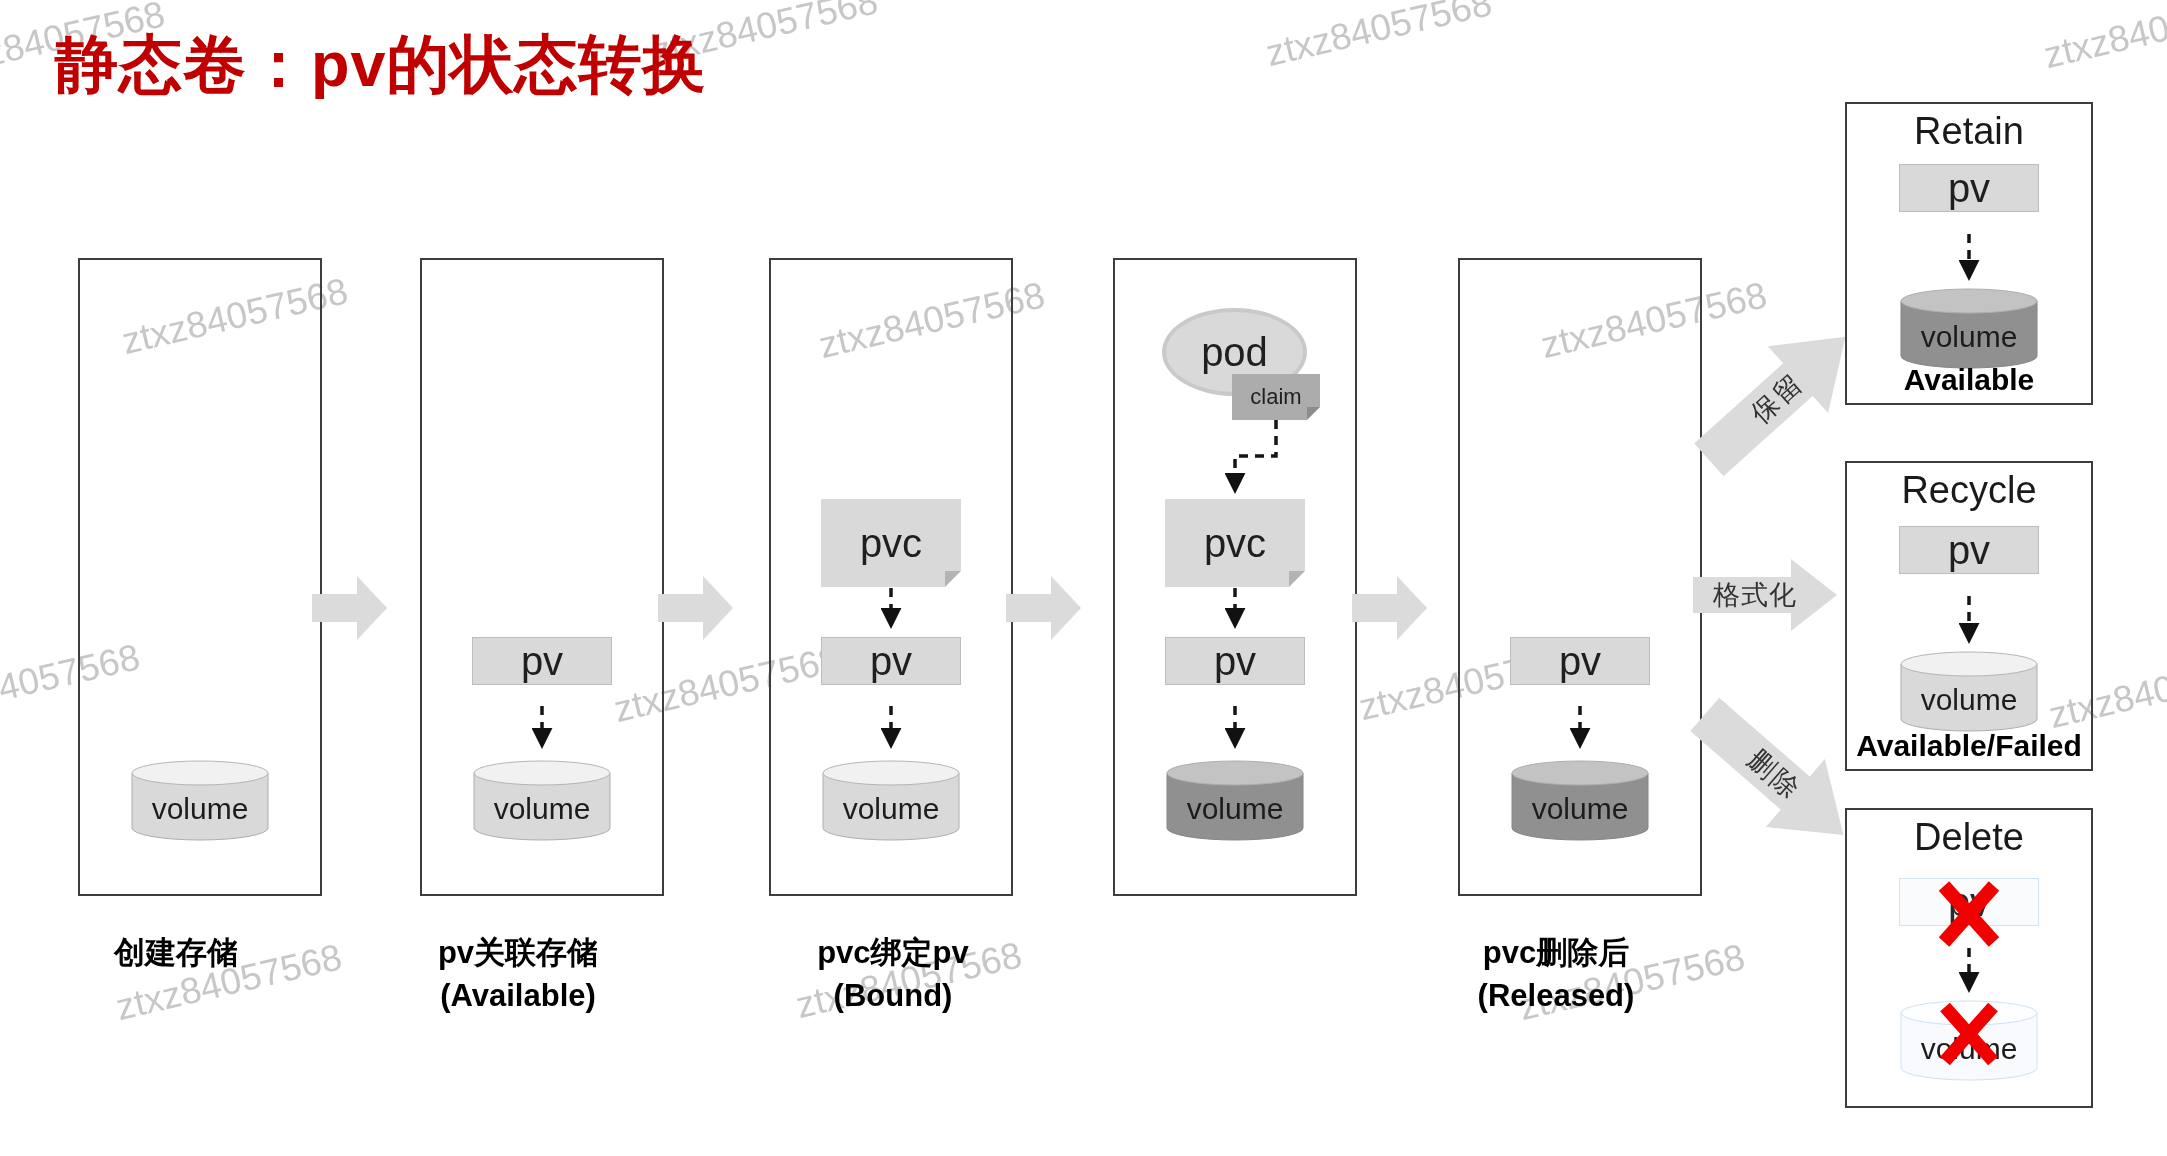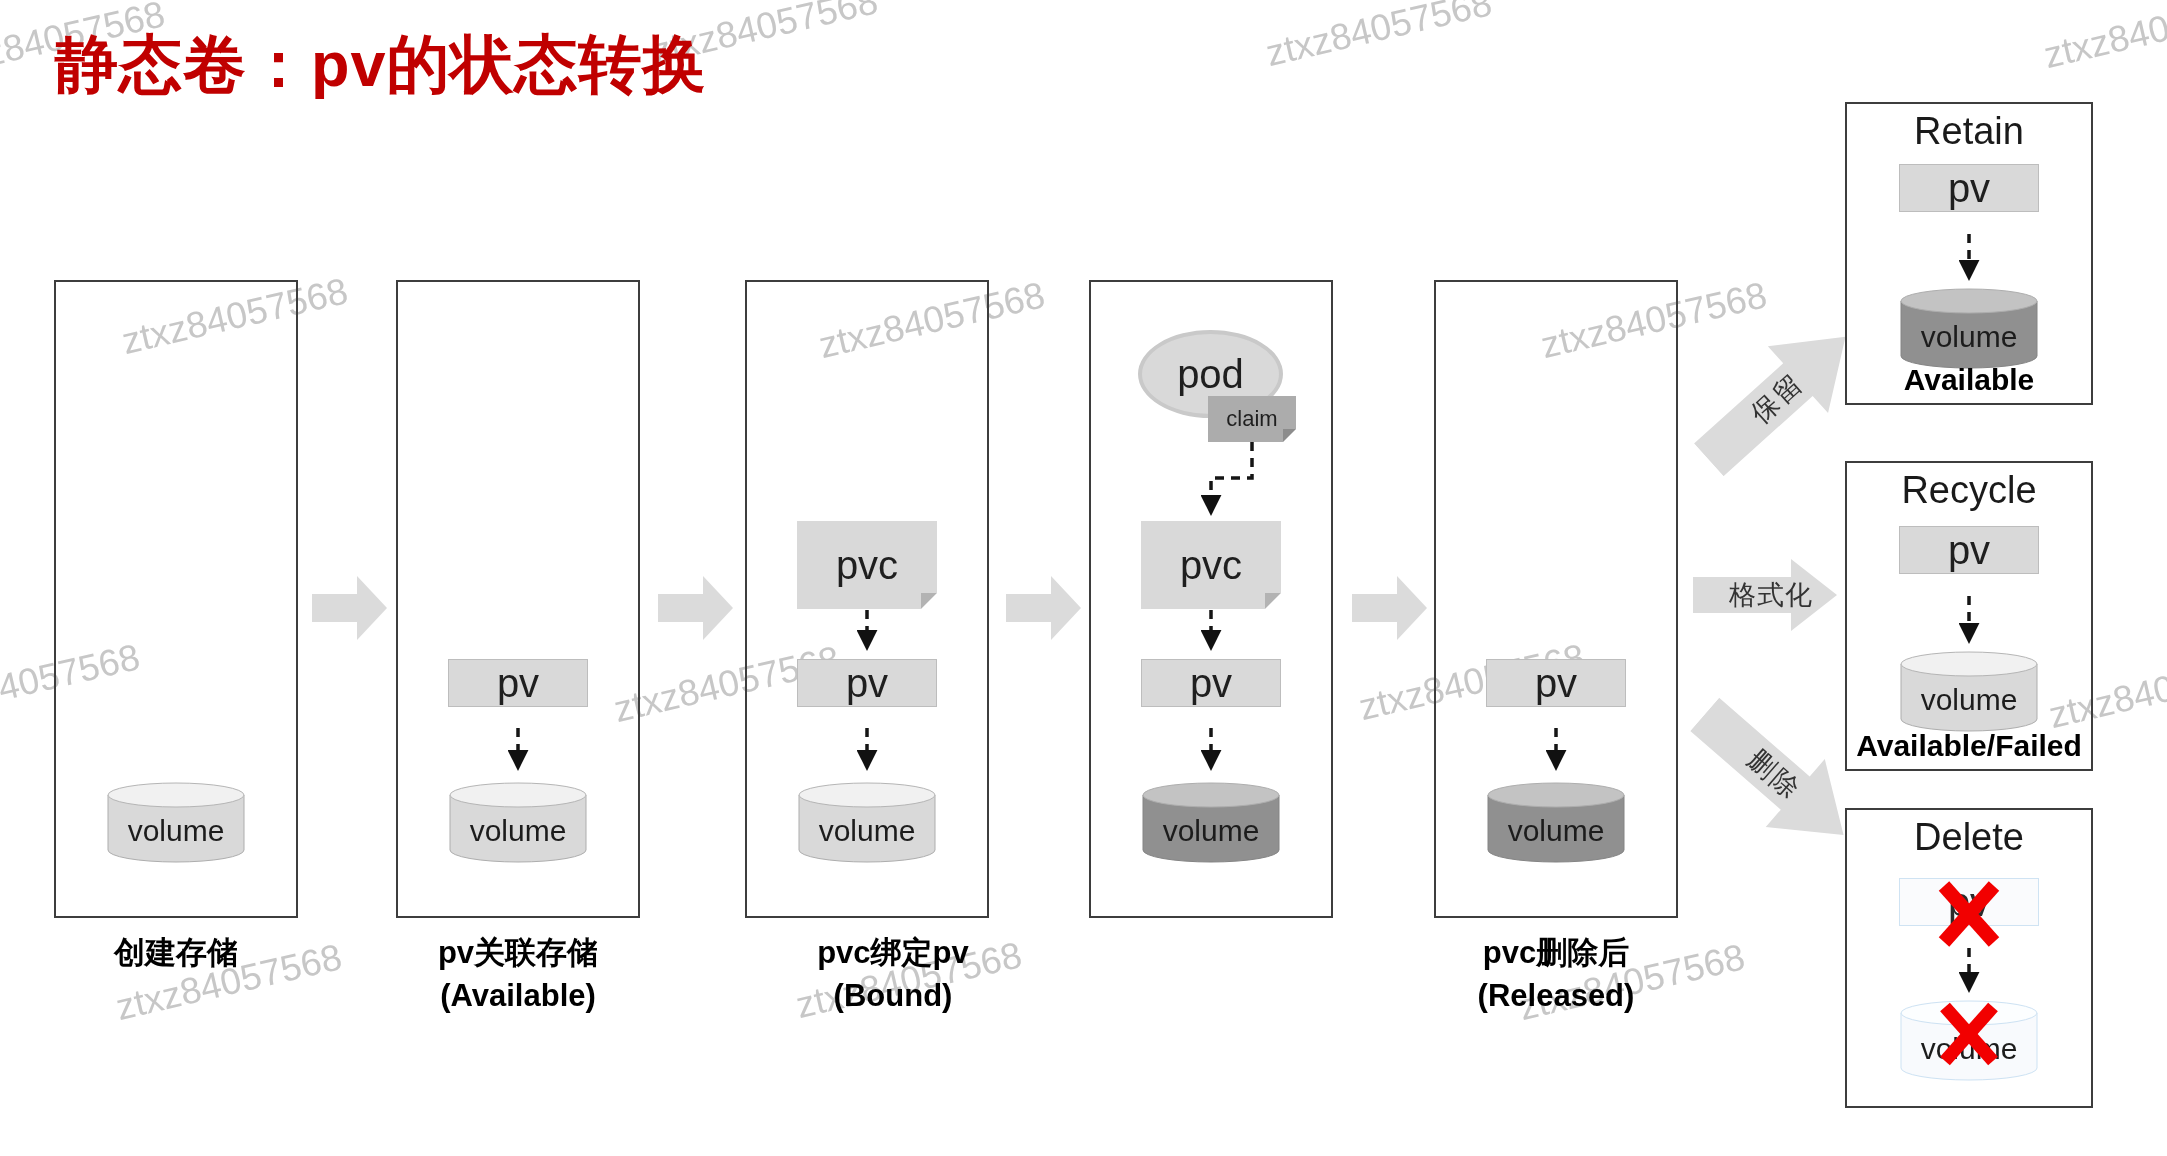--- a/index.html
+++ b/index.html
@@ -13,22 +13,22 @@
     position:absolute; white-space:nowrap; color:#c7c7c7; font-size:37px;
     transform:rotate(-13deg); transform-origin:0 0; z-index:0; font-weight:400;
   }
   
   .title {
     position:absolute; left:55px; top:22px; z-index:2;
     font-size:63px; font-weight:bold; color:#C00000; letter-spacing:1px;
   }
   
   .sbox {
-    position:absolute; top:280px; width:244px; height:638px;
-    border:2px solid #3d3d3d; background:transparent; z-index:1;
+    position:absolute; top:258px; width:244px; height:638px;
+    border:2px solid #3d3d3d; background:transparent; z-index:1;margin-left:24px;
   }
   .sbox svg.overlay { position:absolute; left:0; top:0; z-index:1; }
   .node {
     position:absolute; display:flex; align-items:center; justify-content:center;
     color:#1f1f1f; z-index:2;
   }
   .rect  { left:50px; width:140px; height:48px; background:#D9D9D9; border:1px solid #bdbdbd; font-size:40px; }
   .pv-pos  { top:377px; }
   .pvc-pos { top:239px; }
   .pvcshape {
@@ -86,21 +86,21 @@
   }
   .obox .rect { left:52px; }
   .ghost-rect { background:#FAFBFD; border:1px solid #cfe3f3; color:#2a2a2a; }
   .xmark { position:absolute; z-index:4; }
   
   .tarrow { position:absolute; z-index:1; }
   .tarrow .tlabel {
     position:absolute; inset:0; display:flex; align-items:center; justify-content:center;
     font-size:27px; color:#333; letter-spacing:3px;
   }
-  .tarrow.fmt .tlabel { justify-content:flex-start; padding-left:36px; letter-spacing:1px; }
+  .tarrow.fmt .tlabel { justify-content:flex-start; padding-left:20px; letter-spacing:1px; }
   .rot-retain { left:1685px; top:350px; width:185px; height:96px; transform:rotate(-42deg); }
   .rot-delete { left:1682px; top:727px; width:185px; height:96px; transform:rotate(41deg); }
   .fmt { left:1693px; top:556px; width:145px; height:78px; }
   .blockfill { fill:#DBDBDB; }
 </style>
 </head>
 <body>
 
 <div class="slide">
 

